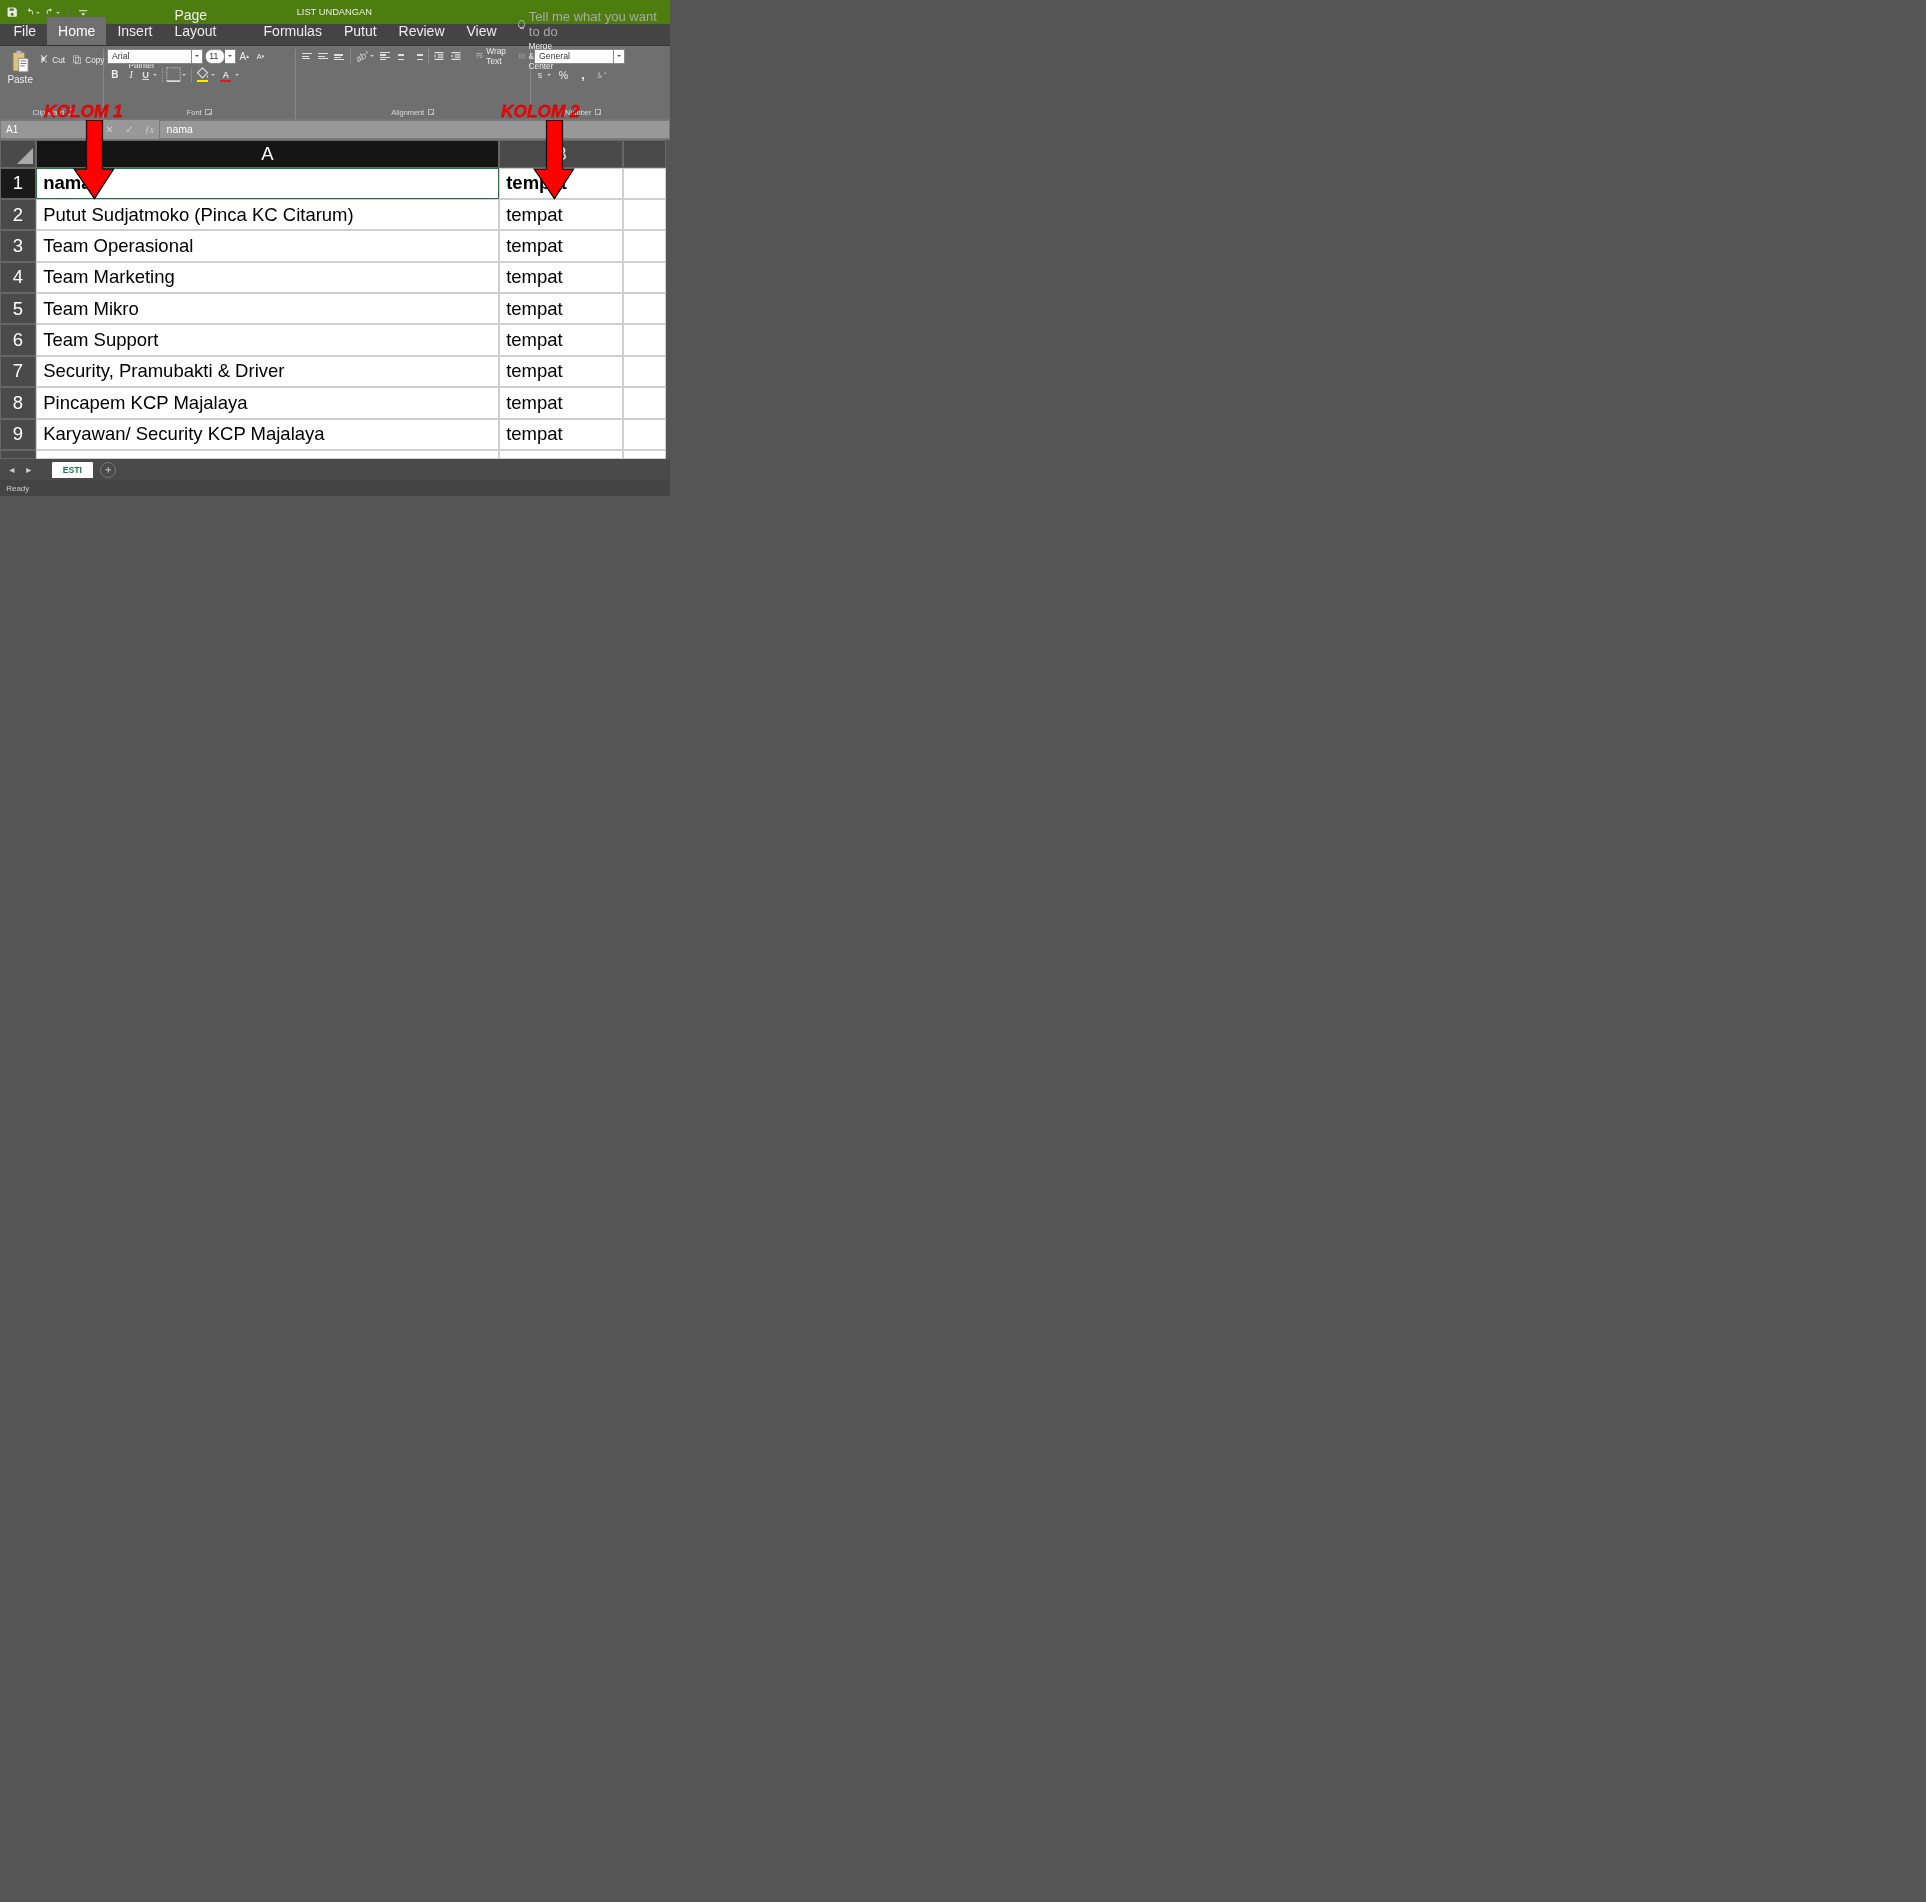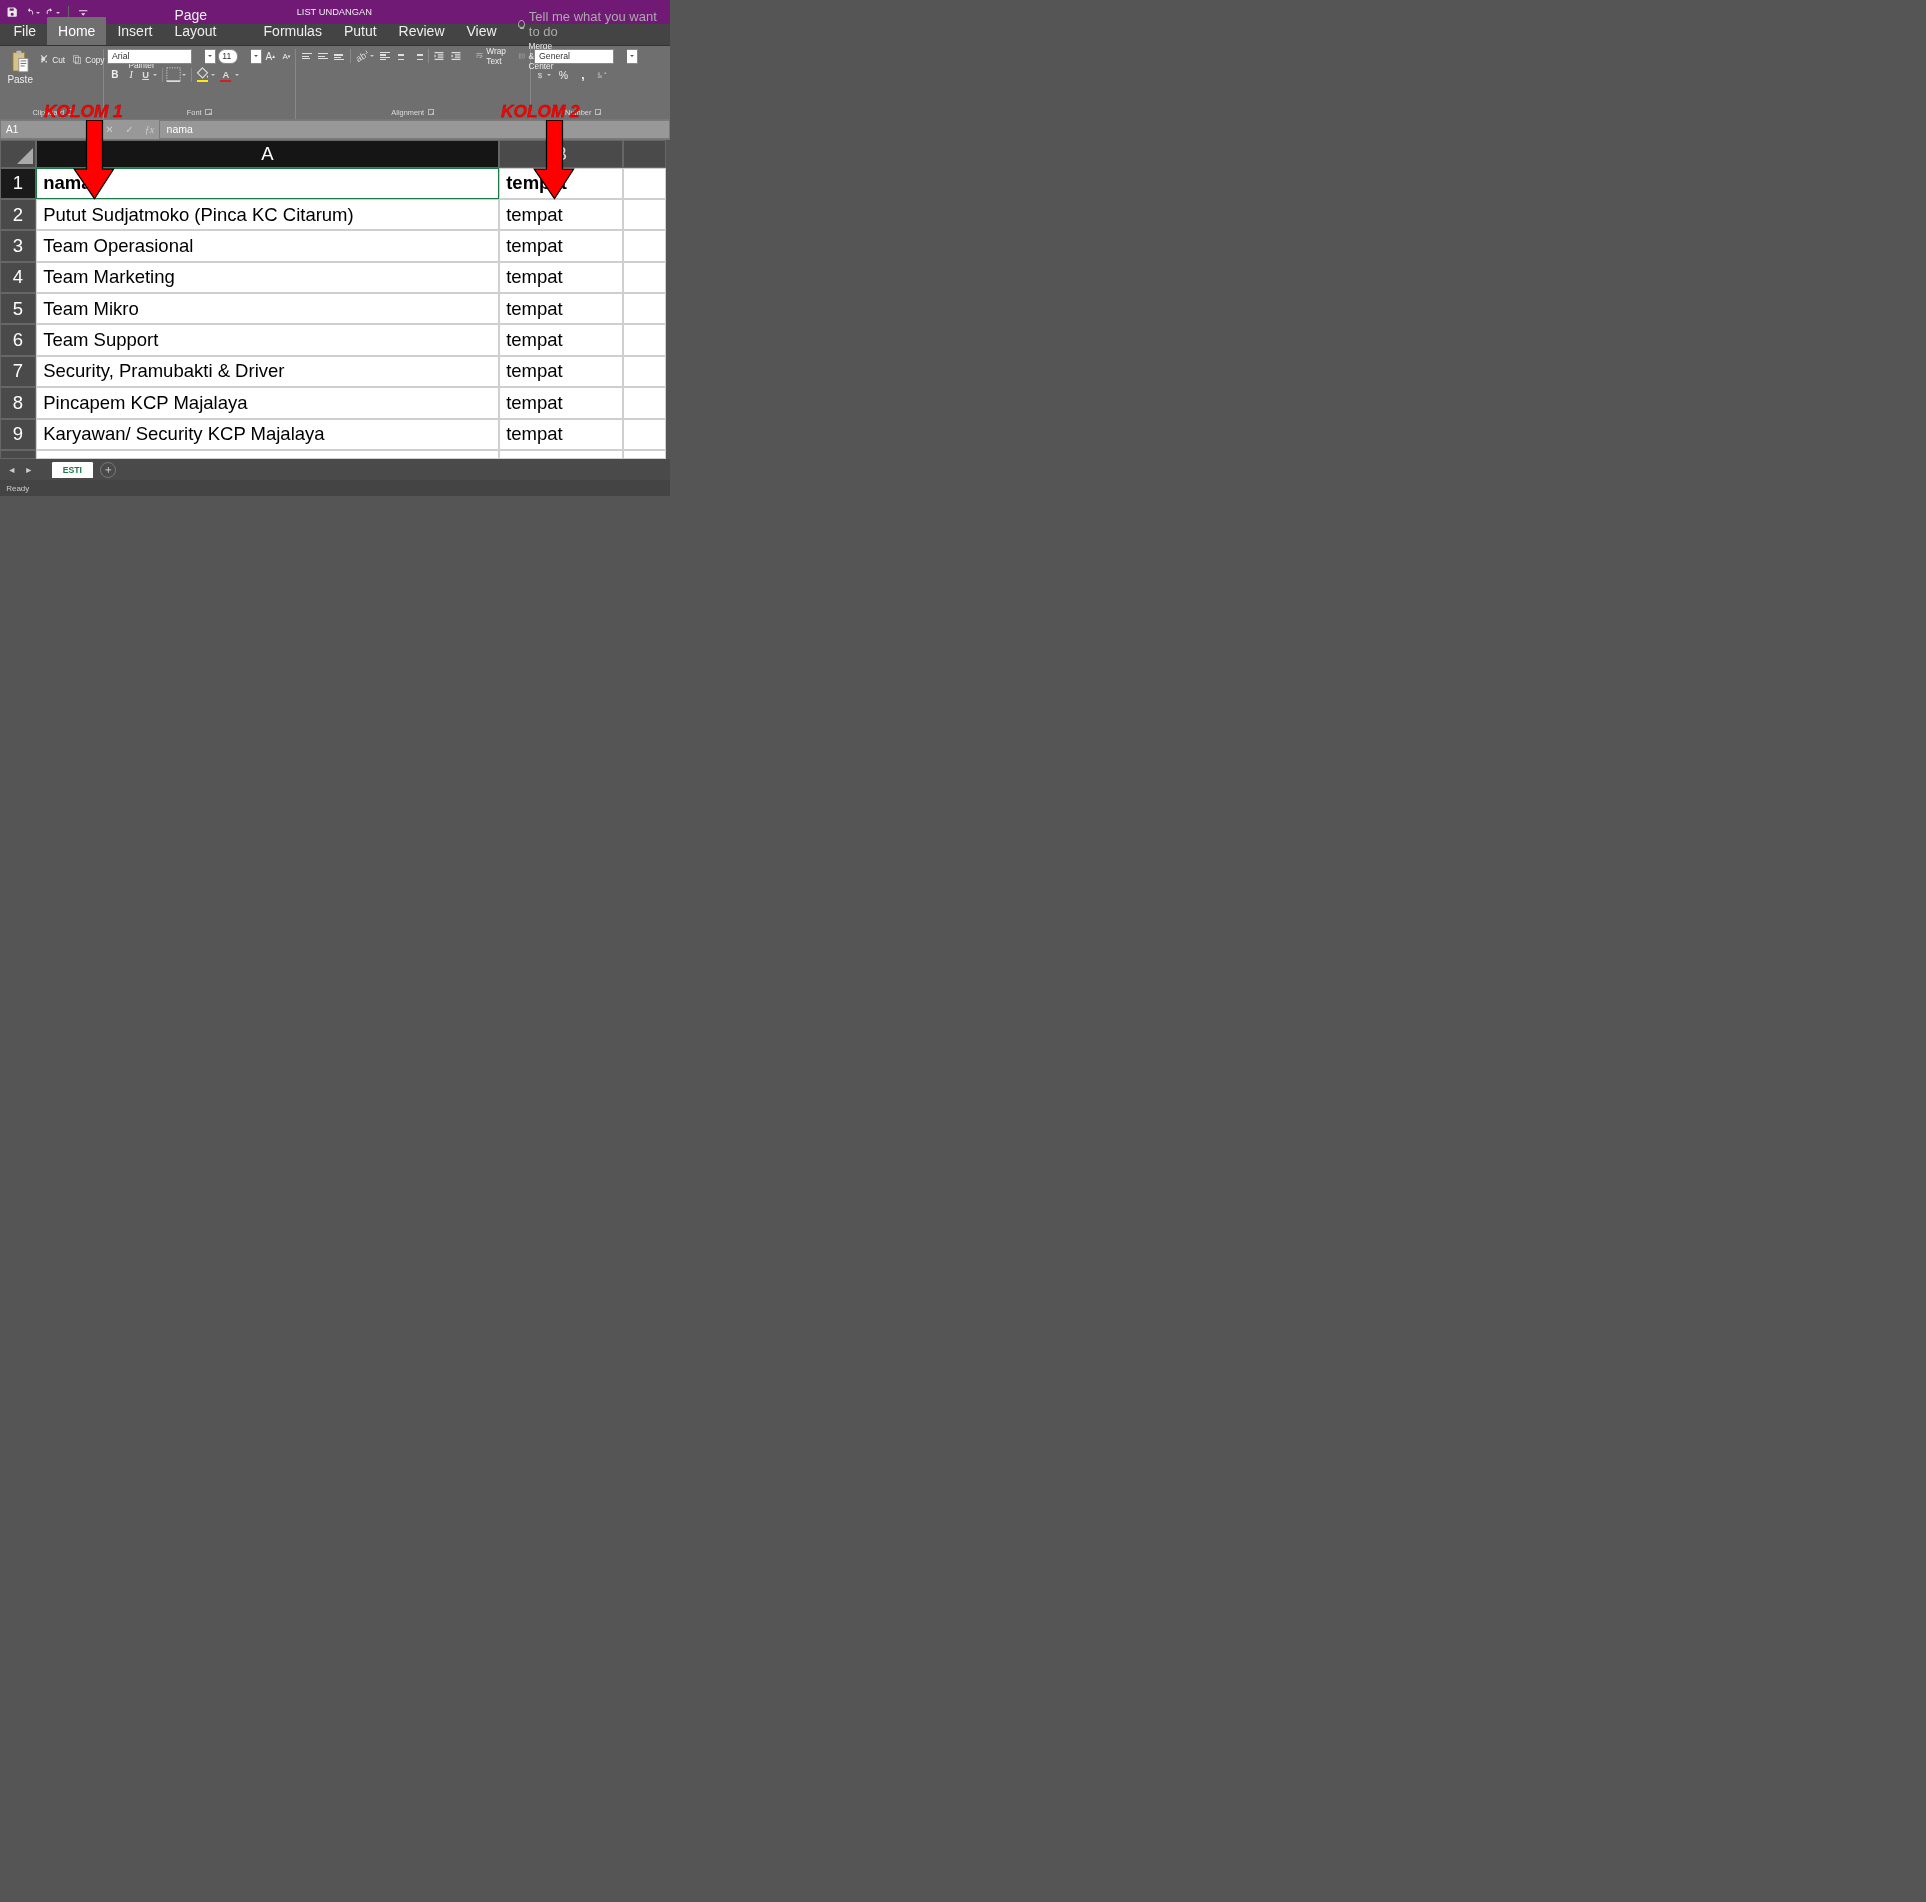--- a/index.html
+++ b/index.html
@@ -1,20 +1,20 @@
 <!DOCTYPE html>
 <html><head>
 <meta charset="utf-8">
 <style>
   * { box-sizing: border-box; }
   html, body { margin:0; padding:0; font-family: "Segoe UI", Arial, sans-serif; font-size:8.7px; color:#ddd; }
   body { background:#555; width:670px; }
 
   
-  .qat-bar { height:23.5px; background:#701a75; display:flex; align-items:center; padding:0 5px; justify-content:space-between;}
+  .qat-bar { height:23.5px; background:#4d7c0f; display:flex; align-items:center; padding:0 5px; justify-content:space-between;}
   .qat-left { display:flex; align-items:center; gap:5px; }
   .qat-icon { width:15px; height:15px; display:flex; align-items:center; justify-content:center; color:#eee; font-size:10px;}
   .qat-icon svg { width:12.4px; height:12.4px; fill:#e8e8e8;}
   .title-text { color:#eee; font-size:9.3px;}
   .qat-sep { width:0.6px; height:12.4px; background:#666; margin:0 2.5px;}
   .qat-dd::after { content:""; display:inline-block; border:2.5px solid transparent; border-top-color:#ccc; margin-left:1.2px; transform:translateY(1.9px);}
 
   
   .tabs-bar { height:22px; background:#444; display:flex; align-items:flex-end; padding:0 2.5px; gap:0; border-bottom:0.6px solid #333;}
   .tab { padding:5.6px 11px; color:#eee; font-size:14px; cursor:default;}
@@ -33,21 +33,21 @@
   .group-label .dialog-launcher::after{ content:""; position:absolute; right:-0.6px; bottom:-0.6px; border:1.9px solid transparent; border-top-color:#bbb; border-left-color:#bbb; transform:rotate(45deg) translate(0px,0px);}
   .stackcol { display:flex; flex-direction:row; gap:1.9px;}
   .rib-btn { display:flex; align-items:center; gap:3.1px; padding:1.2px 2.5px; color:#eee; font-size:8.3px;}
   .rib-btn svg { width:10px; height:10px; fill:#e8e8e8;}
   .rib-btn .dd { border:2.5px solid transparent; border-top-color:#ccc; margin-left:1.2px; margin-top:1.9px;}
   .big-paste { display:flex; flex-direction:column; align-items:center; width:32px; gap:1.2px; margin-top:1.2px;}
   .big-paste svg { width:21px; height:23.5px;}
   .big-paste-label { font-size:10px; color:#eee; display:flex; align-items:center; gap:1.2px;}
 
   
-  .combo { display:flex;gap:13px; }
+  .combo { display:flex; }
   .combo input { background:#fff; border:0.6px solid #888; height:15px; padding:0 3.7px; font-size:8.7px; color:#333;}
   .combo .cmb-arrow { width:11px; height:15px; border:0.6px solid #888; border-left:none; background:#fff; display:flex; align-items:center; justify-content:center;}
   .combo .cmb-arrow::after{ content:""; border:2.5px solid transparent; border-top-color:#555; margin-top:1.9px;}
   .icon-btn { width:15px; height:15px; display:flex; align-items:center; justify-content:center; color:#eee; border:0.6px solid transparent;}
   .icon-btn svg { width:10px; height:10px; fill:#e2e2e2; }
   .row { display:flex; gap:1.2px; align-items:center;}
   .split-btn { display:flex;}
   .split-btn .main { padding:0 2.5px; height:15px; display:flex; align-items:center; font-weight:bold; font-size:9.3px;}
   .split-btn .arrow { width:7.4px; height:15px; display:flex; align-items:center; justify-content:center;}
   .split-btn .arrow::after{ content:""; border:2.5px solid transparent; border-top-color:#ccc; margin-top:1.9px;}

